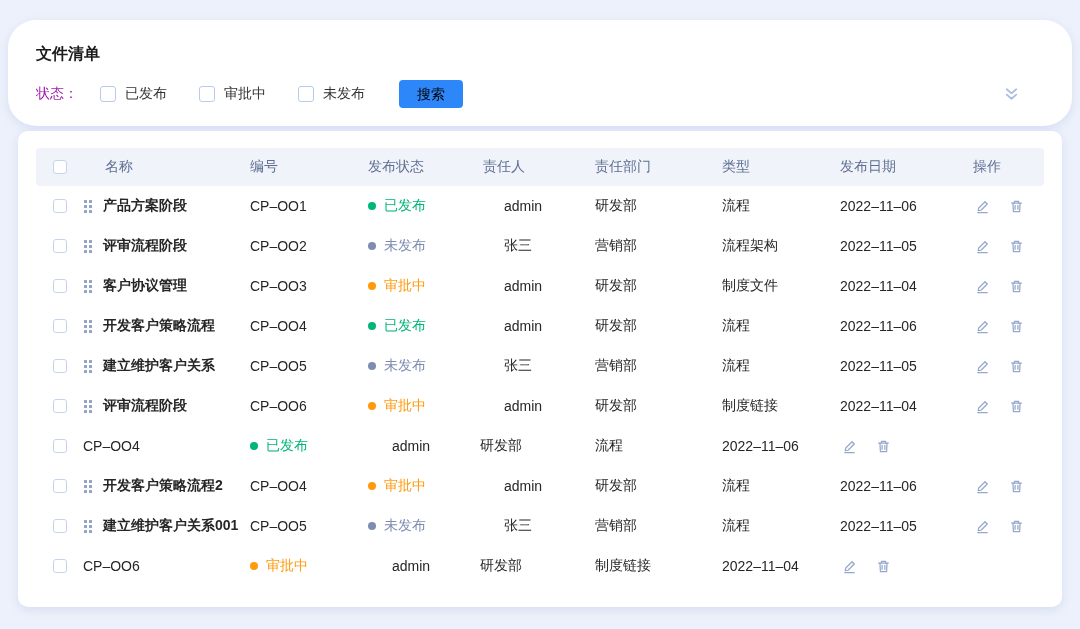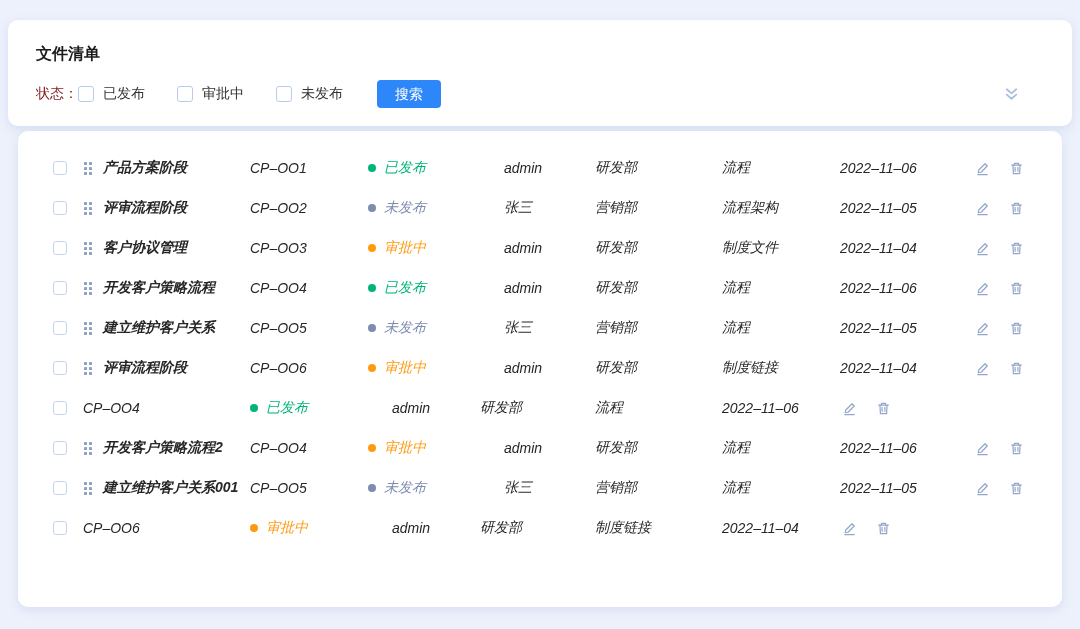--- a/index.html
+++ b/index.html
@@ -15,43 +15,44 @@
     position: absolute;
     background: #ffffff;
     border-radius: 10px;
     box-shadow: 0 3px 10px rgba(160,180,225,0.30);
   }
   
   .filter-card {
     left: 8px; right: 8px; top: 20px; height: 106px;
     padding: 24px 17px 0 20px;
     z-index: 1;
+    border-radius: 28px;
   }
   .page-title { font-size: 16px; font-weight: bold; color: #1b1b1b; padding-left: 8px; }
   .filter-row {
     margin-top: 15px;
     display: flex; align-items: center;
     padding-left: 8px;
     position: relative;
     font-size: 14px;
   }
-  .filter-label { color: #7f1d1d; }
+  .filter-label { color: #a21caf; margin-right: 22px; }
   .cb-group { display: flex; align-items: center; margin-right: 32px; cursor: pointer; }
   .checkbox {
     width: 16px; height: 16px;
     border: 1px solid #b9cbec;
     border-radius: 3px;
     background: #fff;
     flex: 0 0 auto;
   }
   .cb-group .cb-label { margin-left: 9px; color: #333; }
   .search-btn {
     border: none;
     background: #2e87f8;
-    color: #ffffff;
+    color: #000000;
     font-size: 14px;
     font-family: inherit;
     padding: 6px 18px;
     border-radius: 4px;
     margin-left: 2px;
     cursor: pointer;
     line-height: 16px;
   }
   .collapse-icon {
     position: absolute;
@@ -76,21 +77,21 @@
     height: 38px;
     background: #f0f4fa;
     border-radius: 4px;
     color: #5f6f92;
     font-size: 14px;
   }
   .th { padding-left: 5px; white-space: nowrap; }
   .th-name { padding-left: 27px; }
   .th-person { padding-left: 8px; }
   .th-sel, .td-sel { display: flex; justify-content: center; }
-  .trow { height: 40px; font-size: 14px; font-style: italic; }
+  .trow { height: 40px; font-size: 14px; }
   .td { padding-left: 5px; white-space: nowrap; overflow: hidden; }
   .td-name { display: flex; align-items: center; padding-left: 6px; font-weight: bold; color: #262626; }
   .row-checkbox { width: 14px; height: 14px; border-radius: 3px; border: 1px solid #c5d3ee; background: #fff; cursor: pointer; }
   .drag-handle {
     display: grid;
     grid-template-columns: 3px 3px;
     grid-template-rows: 3px 3px 3px;
     gap: 2px;
     margin-right: 11px;
     cursor: grab;
@@ -137,20 +138,33 @@
     <span class="collapse-icon">
       <svg width="19" height="19" viewBox="0 0 18 18" fill="none" stroke="currentColor" stroke-width="1.6" stroke-linecap="round" stroke-linejoin="round">
         <path d="M4.5 4.5l4.5 4 4.5-4"></path>
         <path d="M4.5 9.5l4.5 4 4.5-4"></path>
       </svg>
     </span>
   </div>
 </div>
 
 <div class="card table-card">
+  <div class="grid-row thead">
+    <div class="th th-sel">
+      <span class="row-checkbox"></span>
+    </div>
+    <div class="th th-name">名称</div>
+    <div class="th">编号</div>
+    <div class="th">发布状态</div>
+    <div class="th th-person">责任人</div>
+    <div class="th">责任部门</div>
+    <div class="th">类型</div>
+    <div class="th">发布日期</div>
+    <div class="th">操作</div>
+  </div>
 
   <div>
   <div class="grid-row trow">
     <div class="td td-sel">
       <span class="row-checkbox"></span>
     </div>
     <div class="td td-name">
       <span class="drag-handle">
         <i></i>
             <i></i>

